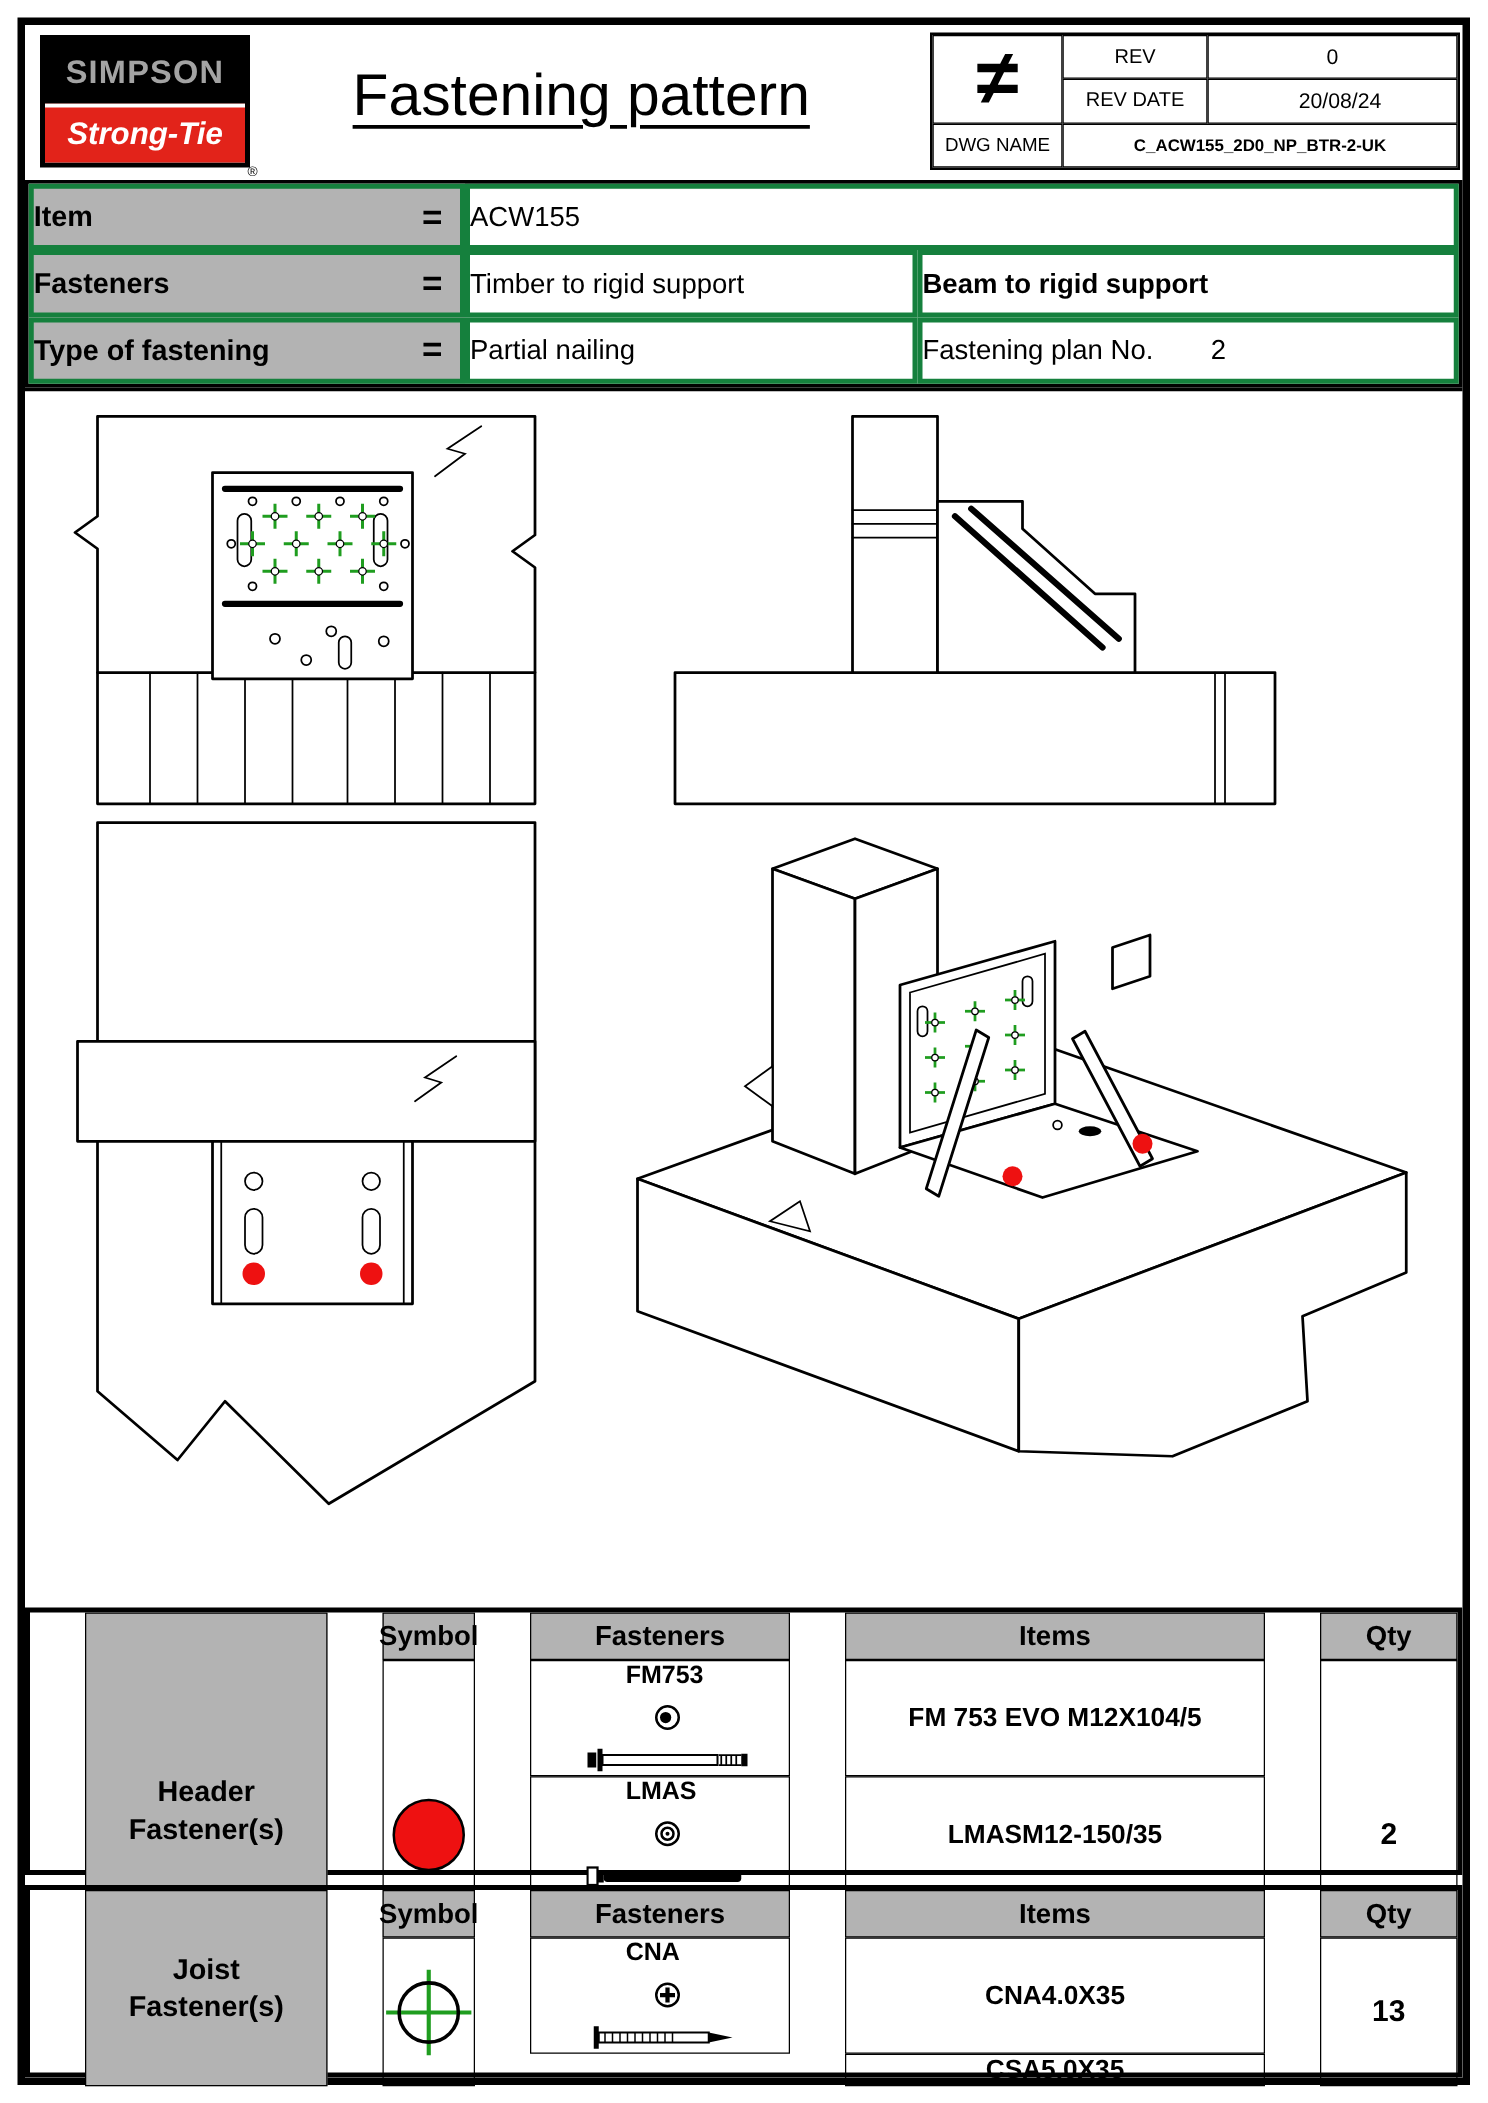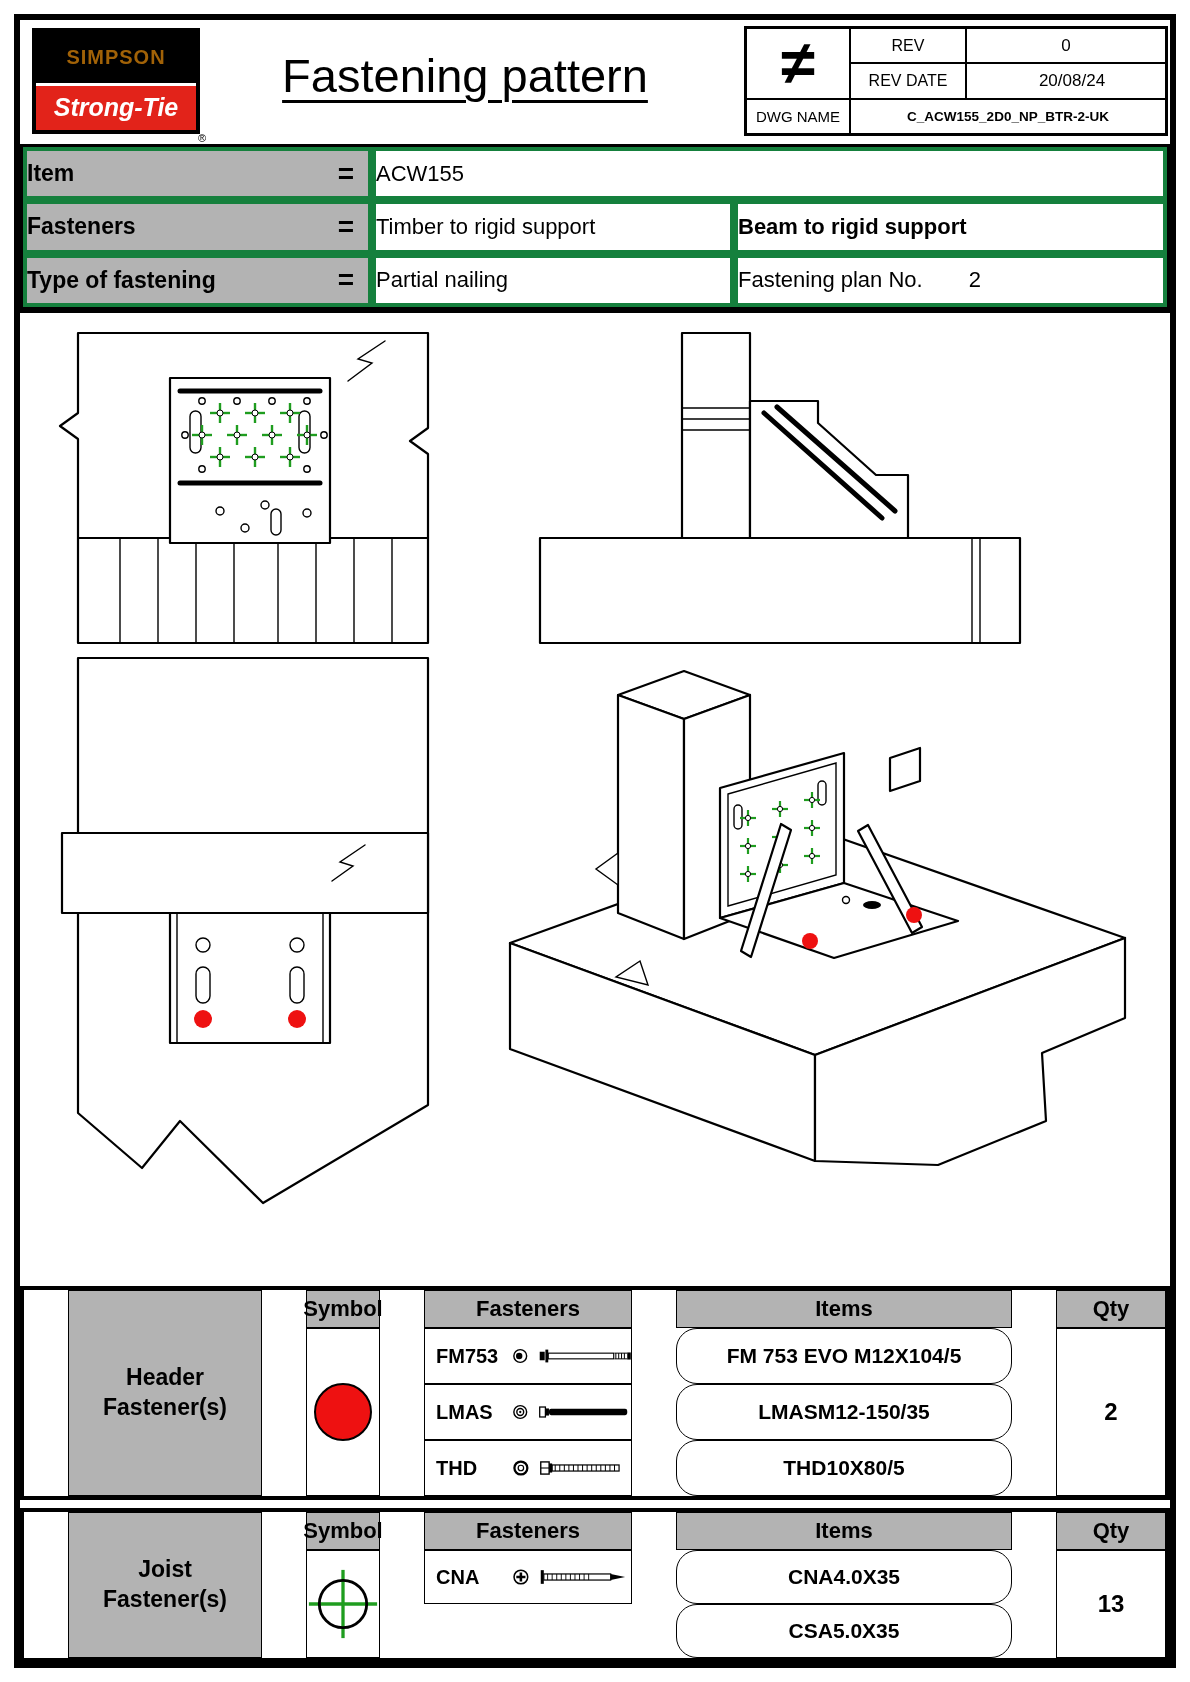--- a/index.html
+++ b/index.html
@@ -4,21 +4,21 @@
 <style>
   html,body{margin:0;padding:0;background:#fff;}
   .page{position:relative;width:1190px;height:1682px;background:#fff;color:#000;
         font-family:"Liberation Sans",sans-serif;overflow:hidden;}
   .frame{position:absolute;left:14px;top:14px;width:1162px;height:1654px;
          border:6px solid #000;box-sizing:border-box;pointer-events:none;}
 
   
   .logo{position:absolute;left:32px;top:28px;width:168px;height:106px;border:4px solid #000;
         box-sizing:border-box;display:flex;flex-direction:column;}
-  .logo-top{flex:1.15;background:#000;color:#a16207;font-weight:bold;font-size:20px;letter-spacing:1px;
+  .logo-top{flex:1.15;background:#000;color:#a3a3a3;font-weight:bold;font-size:26px;letter-spacing:1px;
         display:flex;align-items:center;justify-content:center;}
   .logo-bot{flex:1;background:var(--logo-red,#e2231a);color:#fff;font-weight:bold;font-style:italic;
         font-size:25px;display:flex;align-items:center;justify-content:center;border-top:3px solid #fff;}
   .logo-reg{position:absolute;left:198px;top:132px;font-size:11px;}
   .title{position:absolute;left:215px;top:48px;width:500px;text-align:center;font-size:47px;
         text-decoration:underline;text-underline-offset:8px;text-decoration-thickness:3px;}
   .revgrid{position:absolute;left:744px;top:26px;width:424px;height:110px;border:2px solid #000;
         box-sizing:border-box;display:grid;grid-template-columns:104px 116px 1fr;
         grid-template-rows:1fr 1fr 1fr;background:#fff;}
   .rc{border:1px solid #000;box-sizing:border-box;display:flex;align-items:center;justify-content:center;}
@@ -53,23 +53,23 @@
   
   .ftable{position:absolute;left:20px;width:1150px;border:4px solid #000;box-sizing:border-box;
         display:grid;grid-template-columns:238px 118px 252px 380px 1fr;background:#fff;}
   #hf-table{top:1286px;height:214px;grid-template-rows:38px 1fr 1fr 1fr;}
   #jf-table{top:1508px;height:154px;grid-template-rows:38px 1fr 1fr;}
   .c{border:1px solid #000;box-sizing:border-box;display:flex;align-items:center;justify-content:center;margin-left:44px;}
   .gray{background:var(--cell-gray,#b3b3b3);}
   .head{font-weight:bold;font-size:22px;}
   .sec-label{font-weight:bold;font-size:23px;text-align:center;line-height:1.3;padding:0 40px;}
   .qty-cell{font-weight:bold;font-size:24px;}
-  .fast-cell{justify-content:space-between;padding-left:11px;gap:9px;}
+  .fast-cell{justify-content:space-between;padding-left:11px;gap:9px;flex-direction:column;}
   .f-code{font-weight:bold;font-size:20px;min-width:66px;}
-  .item-cell{font-weight:bold;font-size:21px;border-radius:21px;}
+  .item-cell{font-weight:bold;font-size:21px;}
   .red-dot{width:58px;height:58px;border-radius:50%;background:var(--marker-red,#ee1111);
         border:2px solid #000;box-sizing:border-box;}
 </style>
 </head>
 <body>
 
 <div class="page">
   <div class="frame"></div>
 
   <div class="logo">

